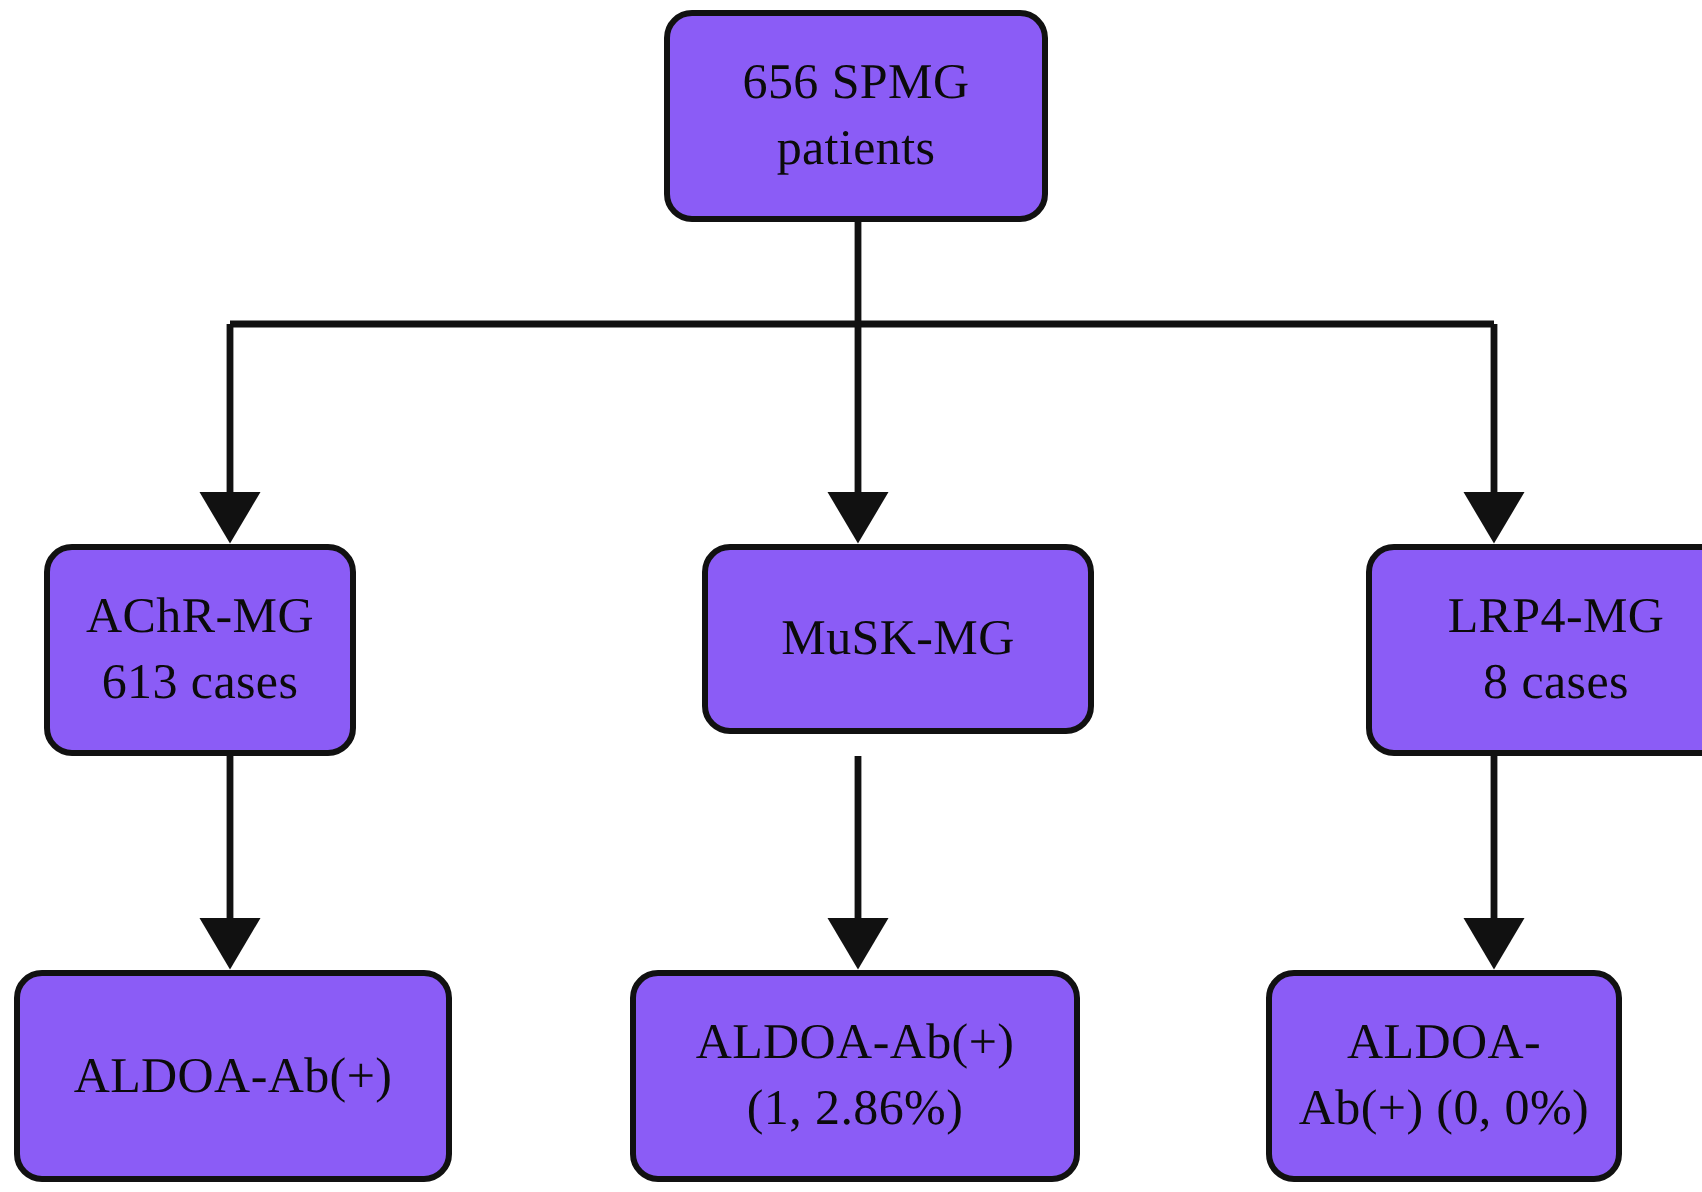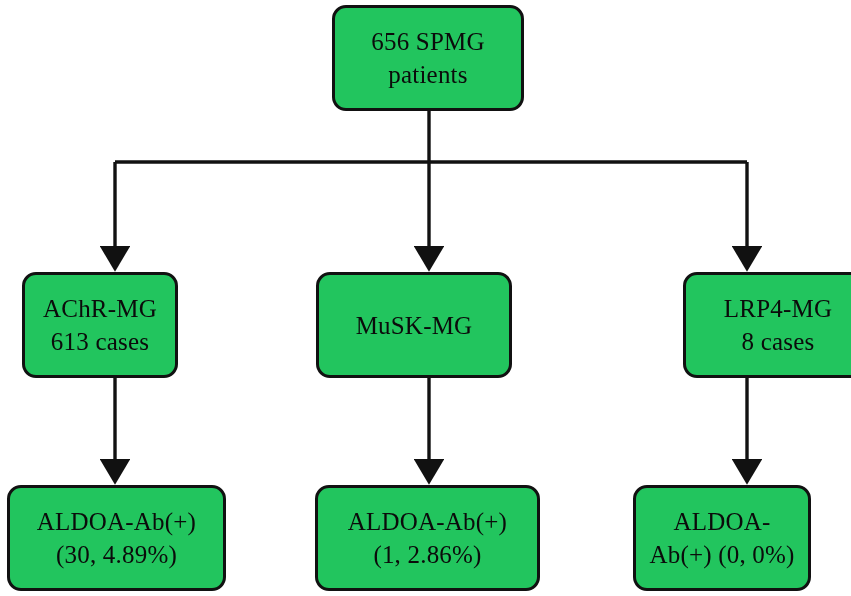--- a/index.html
+++ b/index.html
@@ -22,42 +22,42 @@
     position: absolute;
     left: 0;
     top: 0;
     width: 851px;
     height: 596px;
     pointer-events: none;
   }
   .node {
     position: absolute;
     box-sizing: border-box;
-    background: #22c55e;
+    background: #8b5cf6;
     border: 3px solid #111111;
     border-radius: 14px;
     display: flex;
     flex-direction: column;
     align-items: center;
     justify-content: center;
     text-align: center;
     color: #0b0b0b;
     font-size: 25px;
     line-height: 1.32;
     letter-spacing: 0.2px;
     z-index: 2;
   }
   .node .line1, .node .line2 {
     display: block;
     white-space: nowrap;
   }
   
   #node-root      { left: 332px; top: 5px;   width: 192px; height: 106px; }
   #node-achr      { left: 22px;  top: 272px; width: 156px; height: 106px; }
-  #node-musk      { left: 316px; top: 272px; width: 196px; height: 106px; }
+  #node-musk      { left: 351px; top: 272px; width: 196px; height: 95px; }
   #node-lrp4      { left: 643px; top: 272px; width: 190px; height: 106px; margin-left: 40px; }
   #node-aldoa-achr{ left: 7px;   top: 485px; width: 219px; height: 106px; }
   #node-aldoa-musk{ left: 315px; top: 485px; width: 225px; height: 106px; }
   #node-aldoa-lrp4{ left: 633px; top: 485px; width: 178px; height: 106px; }
   #node-aldoa-lrp4 .line1, #node-aldoa-lrp4 .line2 { white-space: nowrap; }
 </style>
 </head>
 <body>
 
 <div id="canvas">
@@ -100,21 +100,20 @@
     <span class="line1">MuSK-MG</span>
   </div>
 
   <div class="node" id="node-lrp4">
     <span class="line1">LRP4-MG</span>
     <span class="line2">8 cases</span>
   </div>
 
   <div class="node" id="node-aldoa-achr">
     <span class="line1">ALDOA-Ab(+)</span>
-    <span class="line2">(30, 4.89%)</span>
   </div>
 
   <div class="node" id="node-aldoa-musk">
     <span class="line1">ALDOA-Ab(+)</span>
     <span class="line2">(1, 2.86%)</span>
   </div>
 
   <div class="node" id="node-aldoa-lrp4">
     <span class="line1">ALDOA-</span>
     <span class="line2">Ab(+) (0, 0%)</span>

